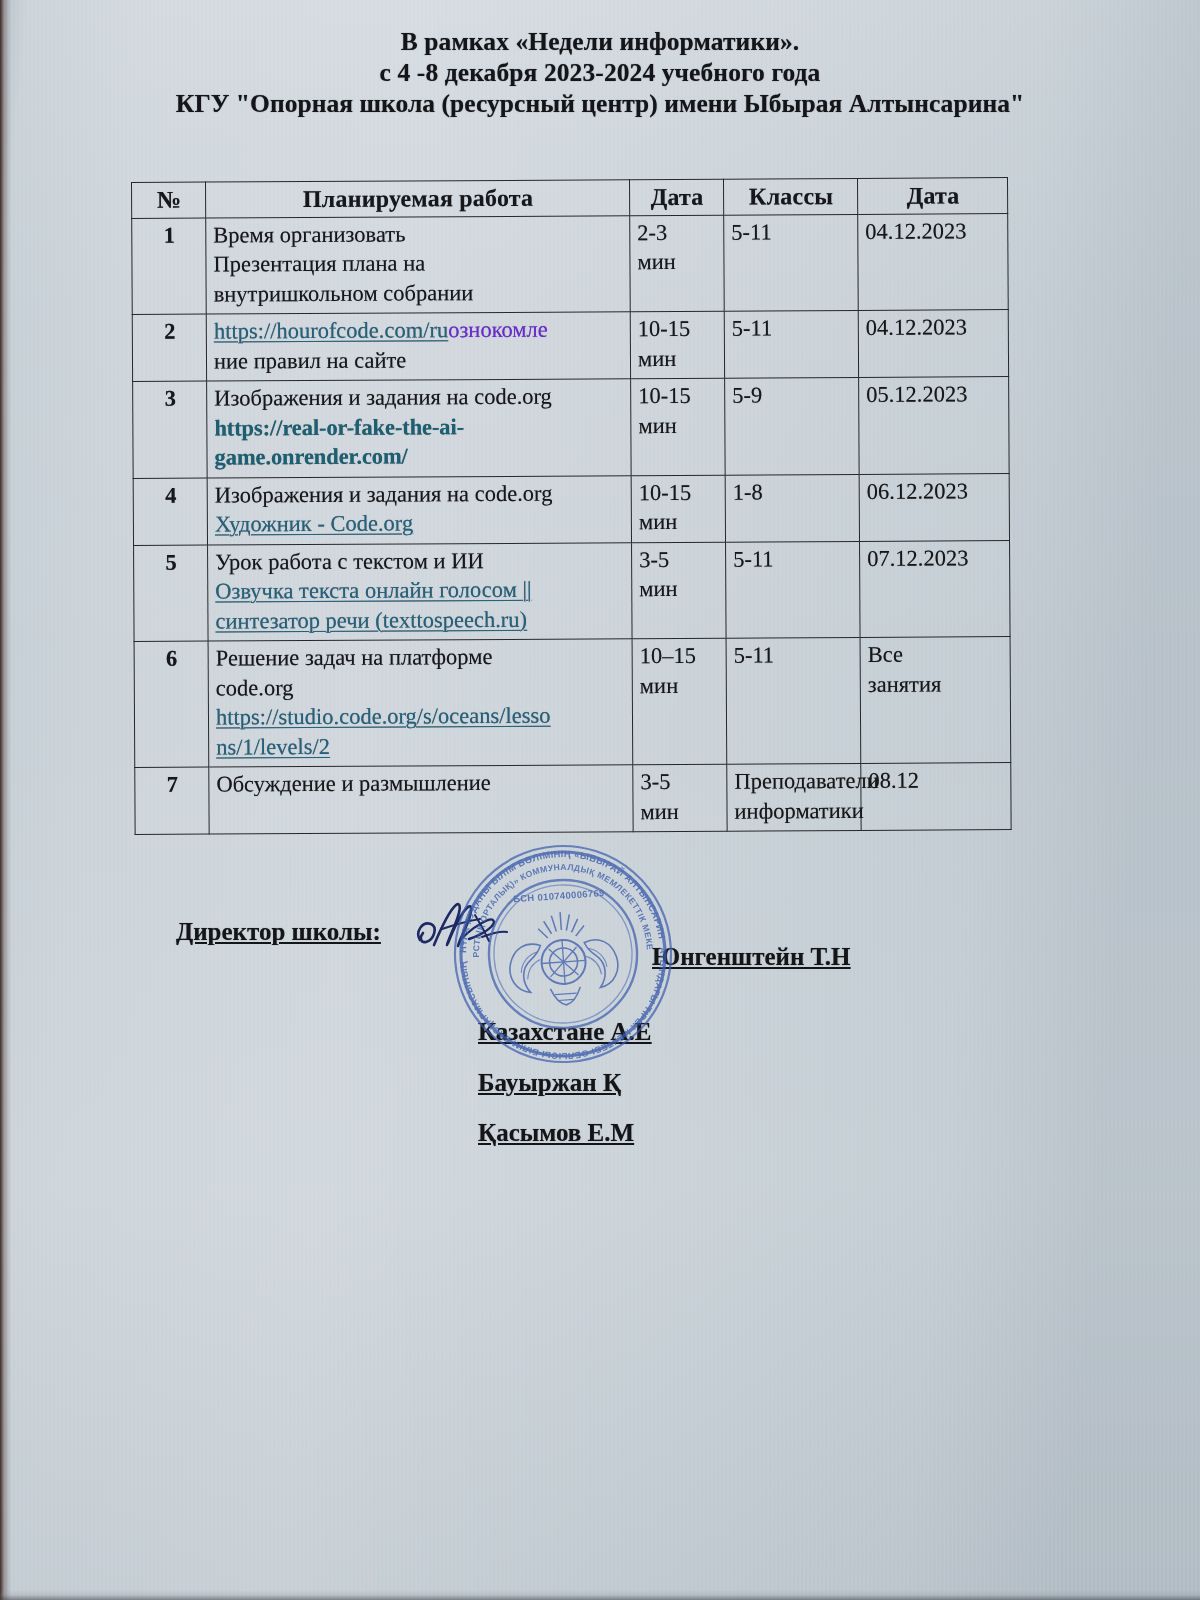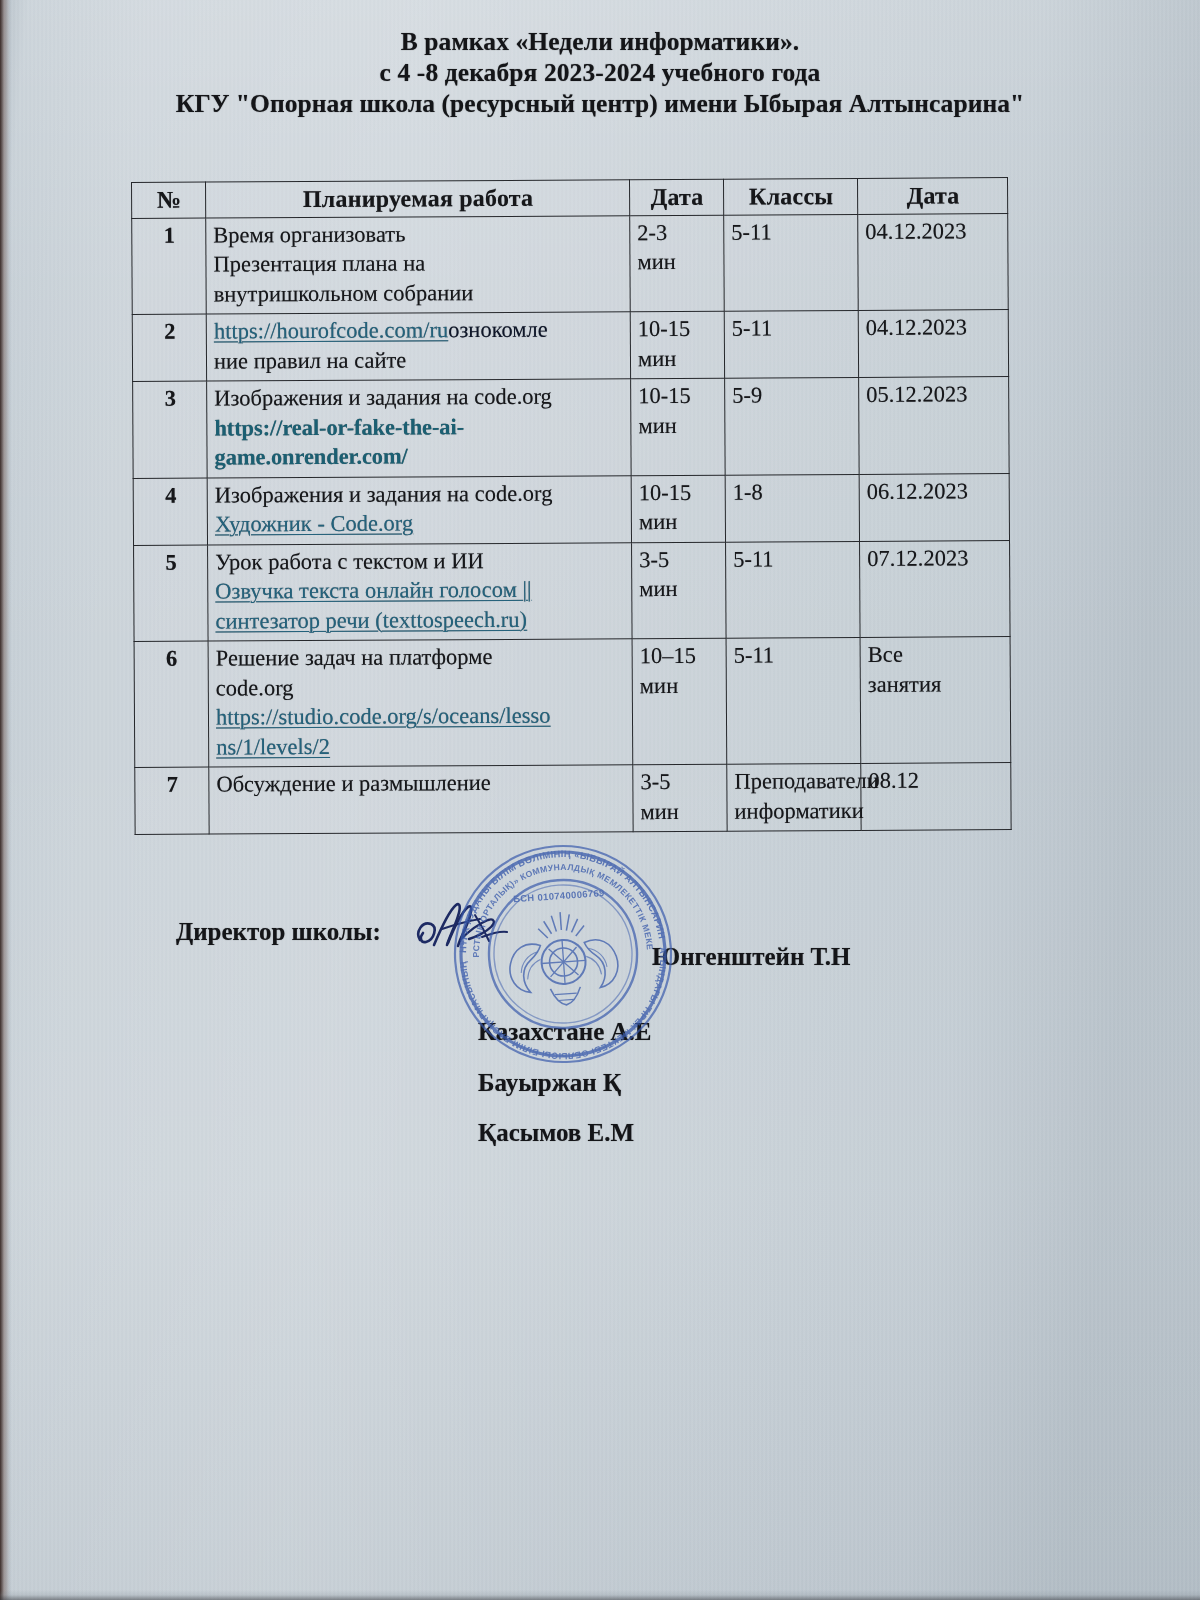--- a/index.html
+++ b/index.html
@@ -144,31 +144,32 @@
     text-decoration: underline;
     text-underline-offset: 2.5px;
     text-decoration-thickness: 1.3px;
   }
   .lnk-bold {
     color: #1b5f72;
     font-weight: bold;
     text-decoration: none;
     letter-spacing: -0.1px;
   }
-  .plain { color: #0f172a; }
+  .plain { color: #6d28d9; }
 
   
   .sig-line {
     position: absolute;
     font-weight: bold;
     font-size: 25px;
     line-height: 30px;
     color: #141518;
     text-shadow: 0 0 1px rgba(20,22,26,0.5);
     white-space: nowrap;
+    text-decoration: underline;
   }
   #sig-director-label { left: 176px; top: 917px; }
   #sig-director-name  { left: 652px; top: 942px; }
   #sig-teachers-label { left: 177px; top: 1017px; }
   #sig-teacher-1      { left: 478px; top: 1017px; }
   #sig-teacher-2      { left: 478px; top: 1068px; }
   #sig-teacher-3      { left: 478px; top: 1118px; text-align: right; }
 
   
   #handwritten-signature {

